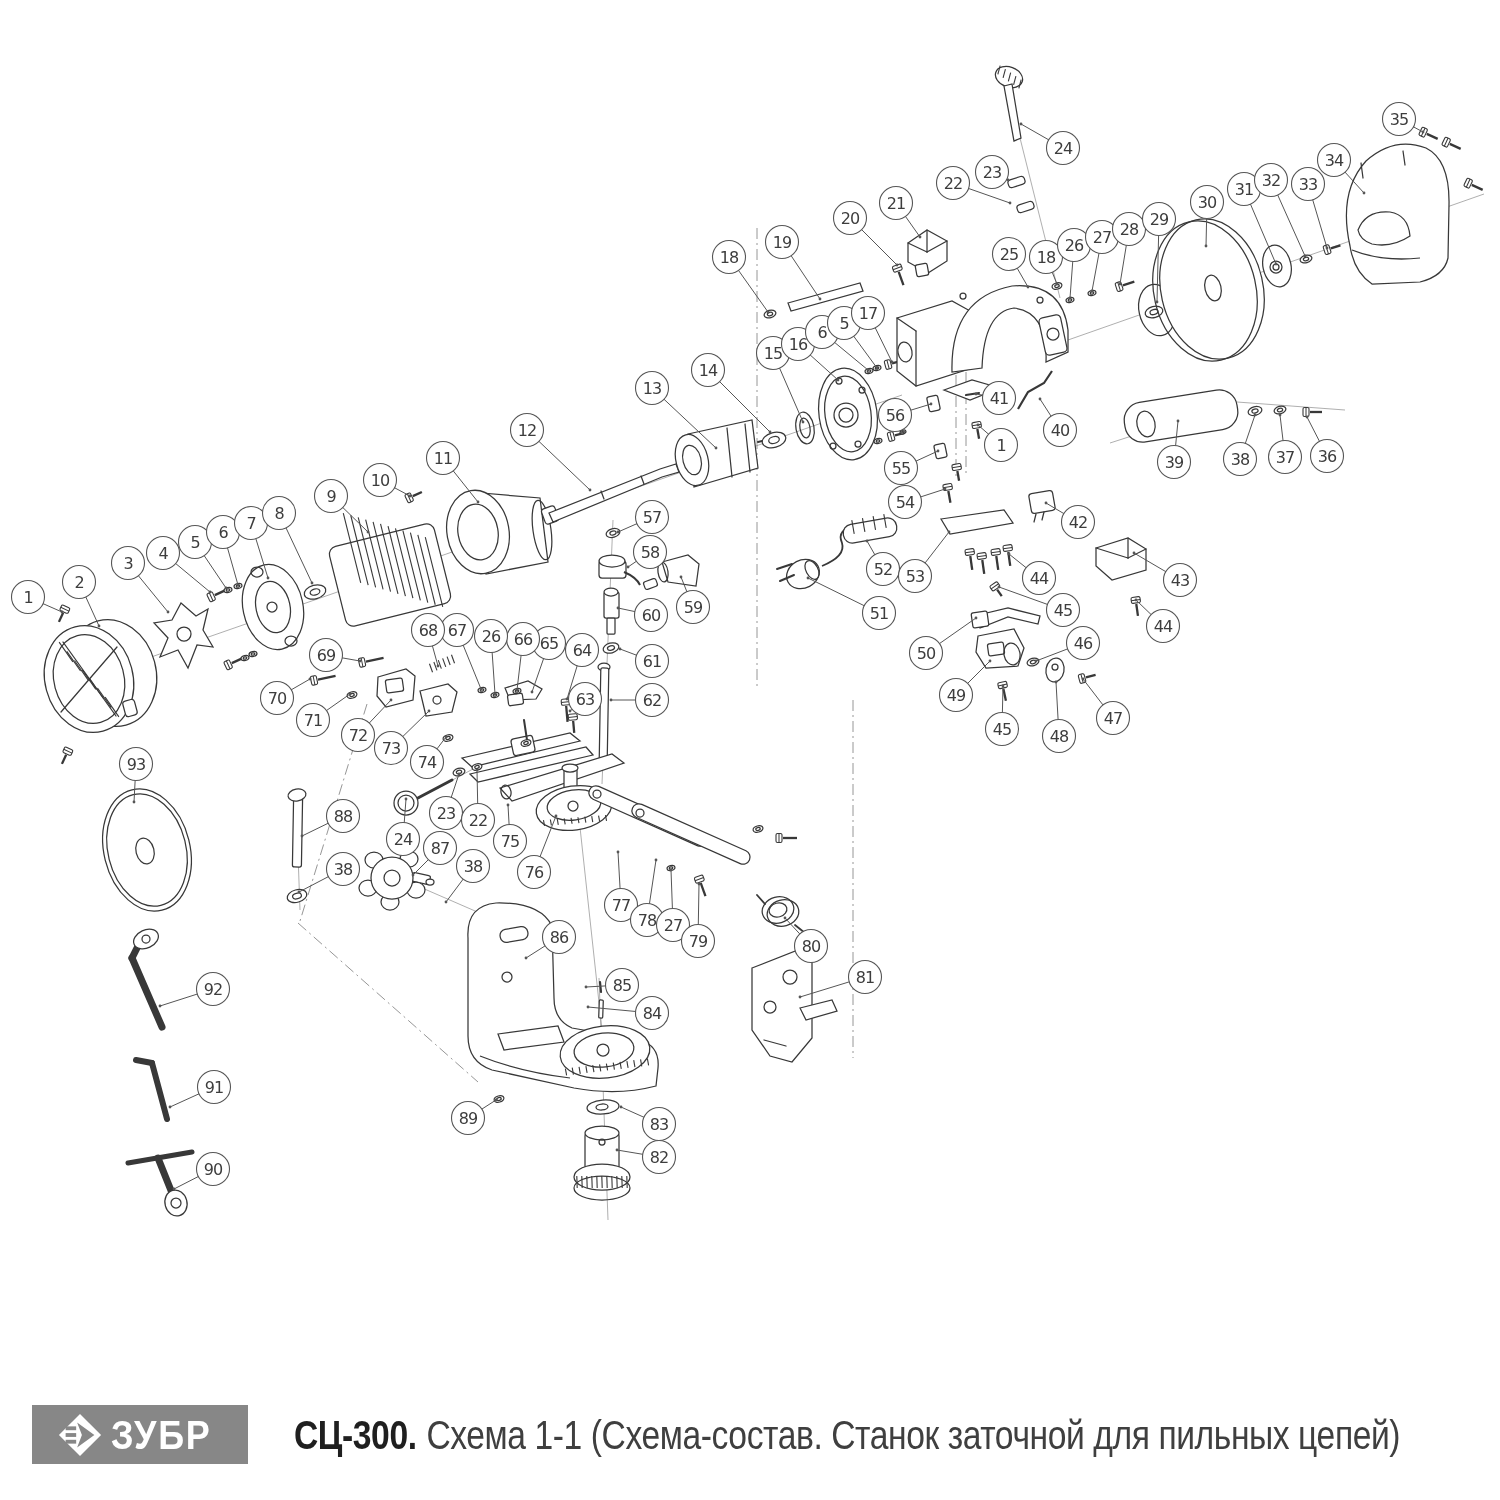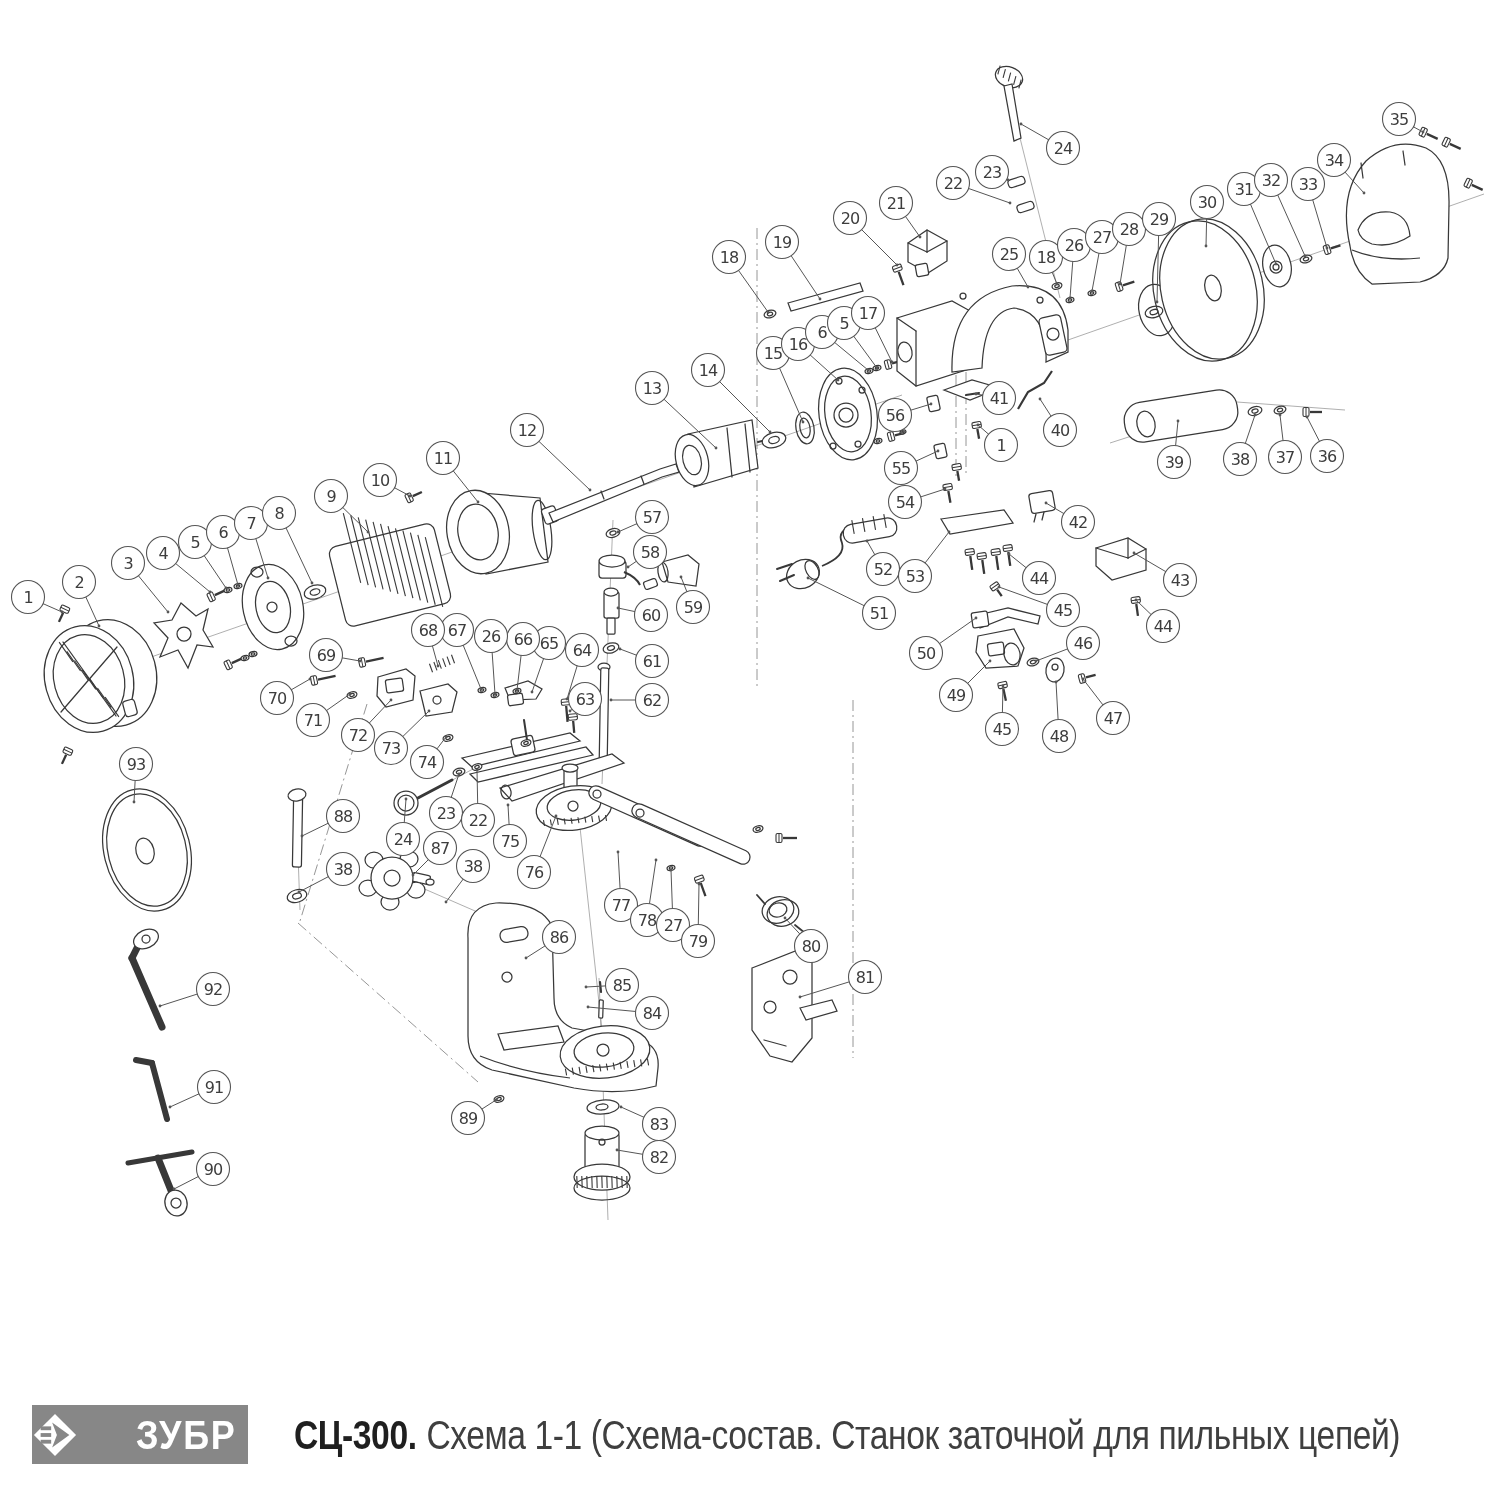--- a/index.html
+++ b/index.html
@@ -3,21 +3,21 @@
 <meta charset="utf-8">
 <style>
   html,body{margin:0;padding:0;background:#fff;}
   .stage{position:relative;width:1500px;height:1500px;background:#fff;overflow:hidden;
          font-family:"Liberation Sans",sans-serif;}
   svg.diagram{position:absolute;left:0;top:0;}
   svg.diagram text.bal{font-family:"DejaVu Sans",sans-serif;font-size:16px;fill:#3d3d3d;
          text-anchor:middle;letter-spacing:-1px;}
   .footer{position:absolute;left:0;top:1398px;width:1500px;height:90px;}
   .logo-box{position:absolute;left:32px;top:7px;width:216px;height:59px;
-         display:flex;align-items:center;justify-content:space-between;gap:8px;}
+         display:flex;align-items:center;justify-content:center;gap:8px;}
   .logo-text{color:#fff;font-weight:bold;font-size:40px;letter-spacing:2px;
          transform:scaleX(0.9);transform-origin:left center;line-height:1;}
   .caption{position:absolute;left:294px;top:1412px;white-space:nowrap;
          font-size:41px;color:#4a4a4a;transform:scaleX(0.82);transform-origin:left center;
          letter-spacing:-0.5px;}
   .caption .model{font-weight:bold;color:#1f1f1f;margin-right:12px;}
 </style>
 </head>
 <body>
 

